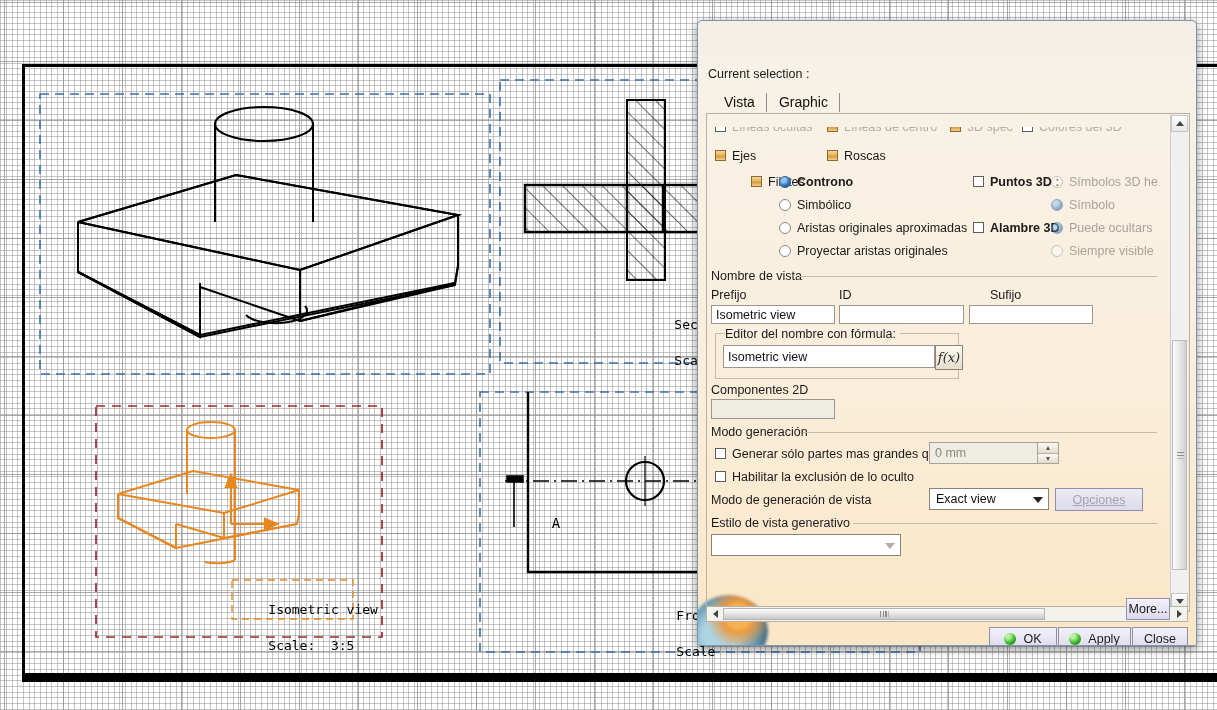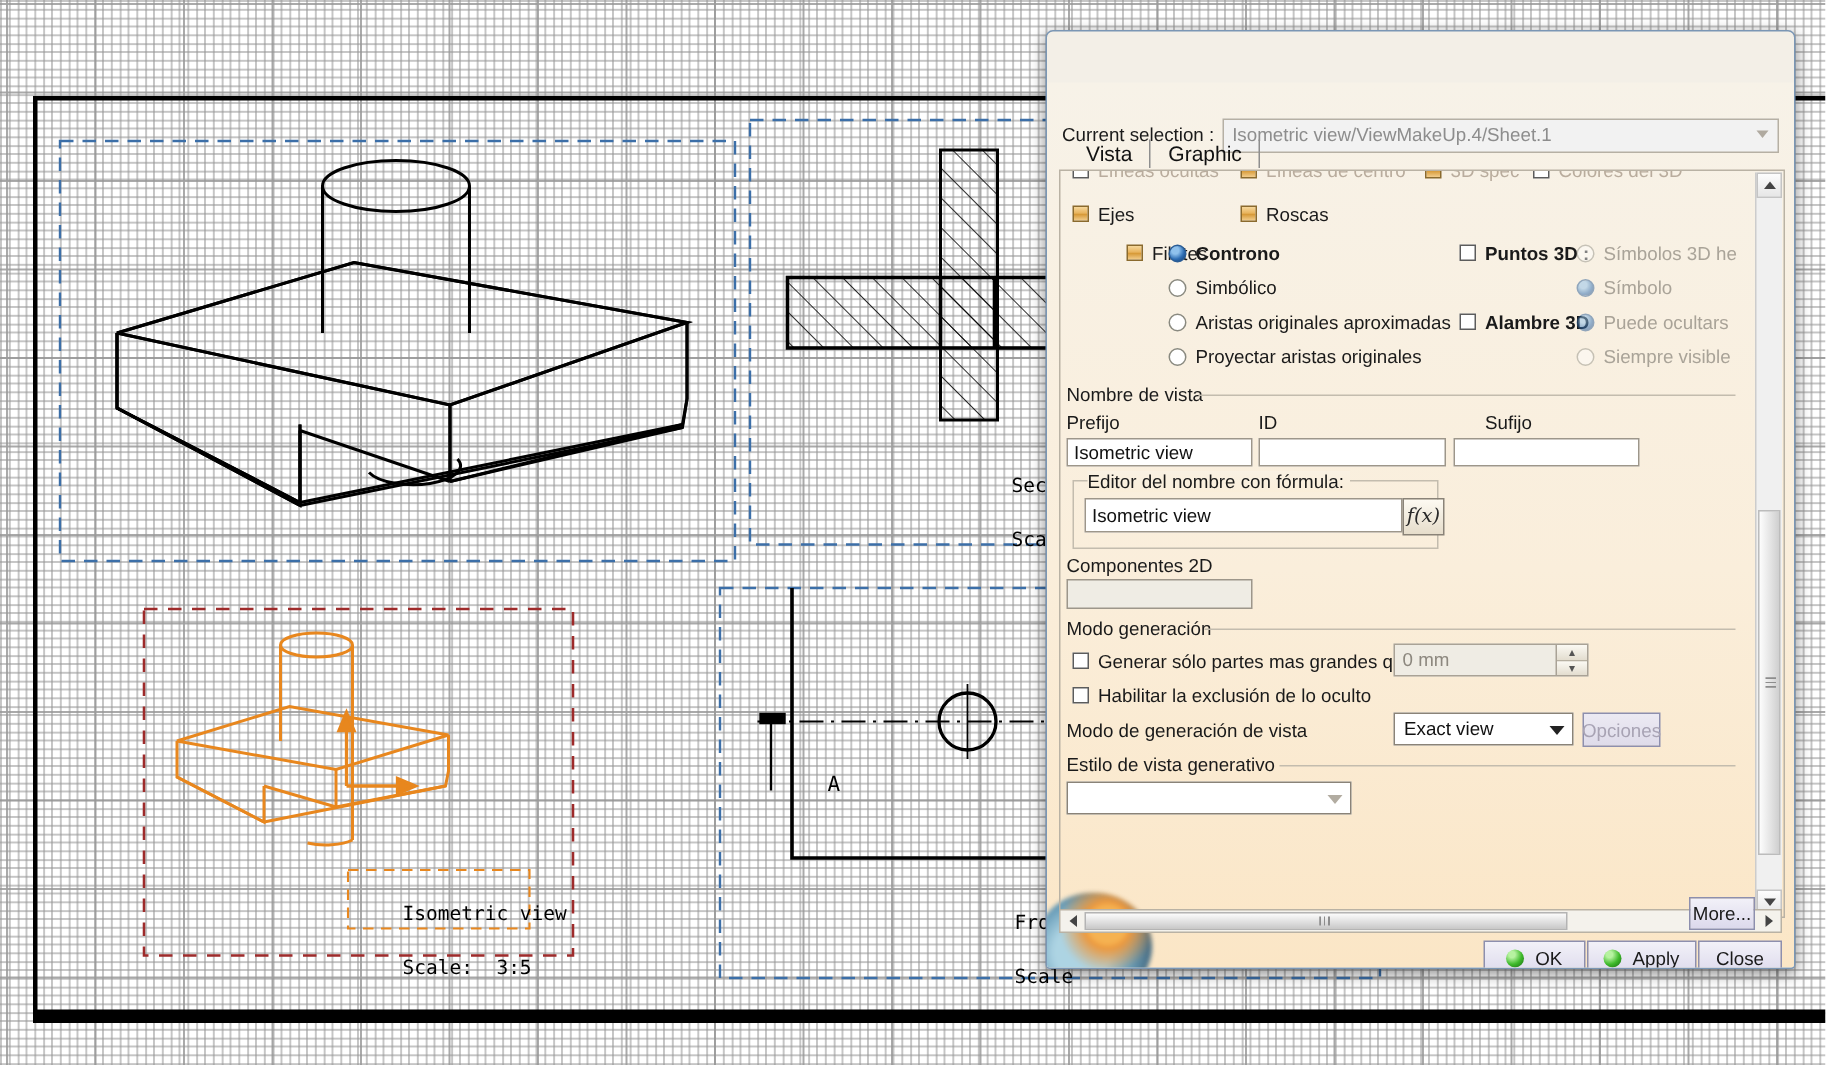--- a/index.html
+++ b/index.html
@@ -64,21 +64,21 @@
             background:linear-gradient(to bottom,#f7f2e8 0%,#faeedb 55%,#fbe6c6 100%);}
 
   
   #earth-watermark{
     position:absolute;left:-8px;bottom:-22px;width:78px;height:72px;border-radius:50%;
     background:radial-gradient(circle at 62% 30%, #f4a83c 0 18%, #e98a25 22%, rgba(233,138,37,0) 46%),
                radial-gradient(circle at 40% 55%, #9fd0e8 0 30%, #4e8fb5 55%, #1f4866 80%, #12304a 100%);
     filter:blur(1.4px);opacity:.85;
   }
 
-  .sel-row{position:absolute;left:10px;top:8px;width:478px;height:22px;display:flex;align-items:center;margin-top:16px;}
+  .sel-row{position:absolute;left:10px;top:8px;width:478px;height:22px;display:flex;align-items:center;}
   .sel-label{font-size:12.5px;color:#1a1a1a;margin-right:6px;white-space:nowrap;}
   .sel-combo{
     flex:1;height:21px;background:#f2f2f2;border:1px solid #b6b0a4;position:relative;
     display:flex;align-items:center;padding-left:5px;color:#8d8d8d;font-size:12.5px;
   }
   .sel-combo .arr{position:absolute;right:6px;top:7px;width:0;height:0;
     border-left:4px solid transparent;border-right:4px solid transparent;border-top:5px solid #b0aaa0;}
 
   
   #tabs{position:absolute;left:14px;top:36px;height:22px;display:flex;align-items:flex-end;}
@@ -87,21 +87,21 @@
   }
   .tab:after{content:"";position:absolute;right:0;top:1px;bottom:1px;width:1px;background:#8e8e8e;}
 
   
   #pane{
     position:absolute;left:8px;top:58px;width:482px;height:497px;
     background:transparent;
     border:1px solid #b9b2a4;
     overflow:hidden;
   }
-  #pane-inner{position:absolute;left:0;top:0;width:459px;height:478px;overflow:hidden;text-align:center;}
+  #pane-inner{position:absolute;left:0;top:13px;width:459px;height:478px;overflow:hidden;text-align:center;}
 
   .chk{display:inline-block;width:11px;height:11px;border:1px solid #5c5c5c;background:#fff;
        vertical-align:-1px;margin-right:6px;box-sizing:border-box;}
   .chk.half{background:linear-gradient(to bottom,#f6d79a 0%,#e8b45e 45%,#d79a38 55%,#f2cd8c 100%);
             border-color:#8a6a2e;}
   .radio{display:inline-block;width:12px;height:12px;border-radius:50%;border:1px solid #8a8a80;
          background:#fff;vertical-align:-2px;margin-right:6px;box-sizing:border-box;position:relative;}
   .radio.on{background:radial-gradient(circle at 35% 30%, #8fc1ec 0 25%, #2f6fb5 60%, #10396e 100%);
             border-color:#2b5d95;}
   .radio.dim{opacity:.45;}
@@ -299,24 +299,20 @@
 </div>
 
 <div id="properties-dialog">
 
 
   <div id="dlg-body">
     <div id="earth-watermark"></div>
 
     <div class="sel-row">
       <span class="sel-label">Current selection :</span>
-      <div class="sel-combo">
-        <span>Isometric view/ViewMakeUp.4/Sheet.1</span>
-        <span class="arr"></span>
-      </div>
     </div>
 
     <div id="tabs">
       <div class="tab">Vista</div>
       <div class="tab">Graphic</div>
     </div>
 
     <div id="pane">
       <div id="pane-inner">
 
@@ -413,21 +409,21 @@
 
         <div class="row" style="left:8px;top:343px;">
           <span class="chk"></span><span>Habilitar la exclusión de lo oculto</span>
         </div>
 
         <div class="row" style="left:4px;top:366px;">Modo de generación de vista</div>
         <div class="combo" style="left:222px;top:361px;width:120px;">
           <span>Exact view</span>
           <span class="arr"></span>
         </div>
-        <div class="btn disabled" style="left:348px;top:361px;width:52px;">Opciones</div>
+        <div class="btn disabled" style="left:348px;top:361px;width:88px;text-decoration:underline;">Opciones</div>
 
         <div class="grp-title" style="left:4px;top:389px;">Estilo de vista generativo</div>
         <div class="grp-line" style="left:146px;top:396px;width:304px;"></div>
 
         <div class="combo empty" style="left:4px;top:407px;width:190px;">
           <span></span>
           <span class="arr"></span>
         </div>
 
       </div>

